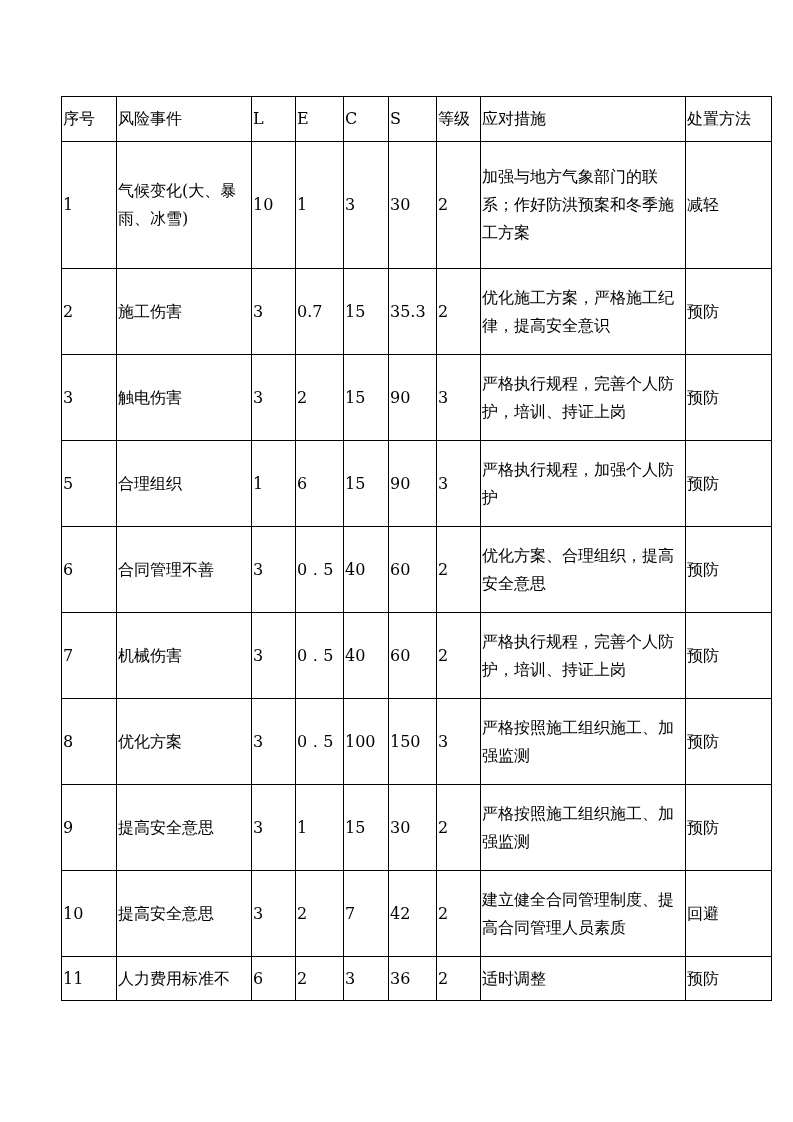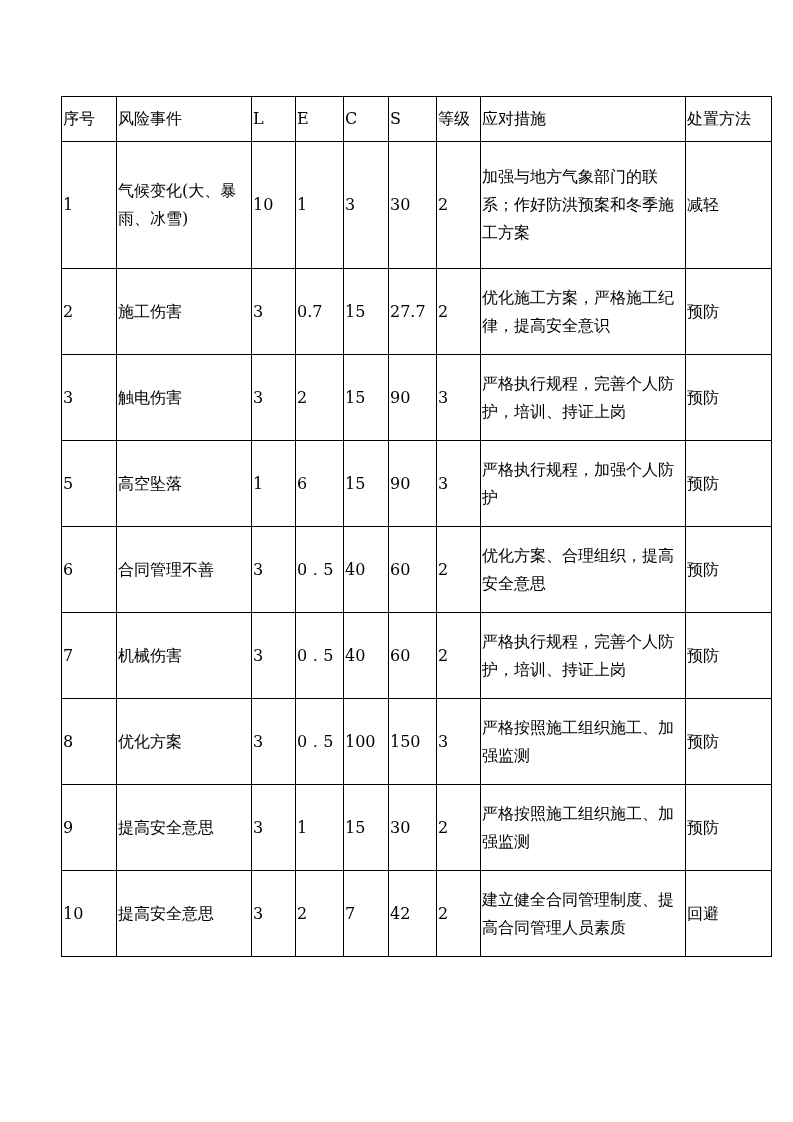--- a/index.html
+++ b/index.html
@@ -58,39 +58,39 @@
     <td>2</td>
     <td class="measures">加强与地方气象部门的联系；作好防洪预案和冬季施工方案</td>
     <td>减轻</td>
   </tr>
       <tr class="h-r">
     <td>2</td>
     <td>施工伤害</td>
     <td>3</td>
     <td class="nw">0.7</td>
     <td>15</td>
-    <td class="nw">27.7</td>
+    <td class="nw">35.3</td>
     <td>2</td>
     <td class="measures">优化施工方案，严格施工纪律，提高安全意识</td>
     <td>预防</td>
   </tr>
       <tr class="h-r">
     <td>3</td>
     <td>触电伤害</td>
     <td>3</td>
     <td class="nw">2</td>
     <td>15</td>
     <td class="nw">90</td>
     <td>3</td>
     <td class="measures">严格执行规程，完善个人防护，培训、持证上岗</td>
     <td>预防</td>
   </tr>
       <tr class="h-r">
     <td>5</td>
-    <td>高空坠落</td>
+    <td>合理组织</td>
     <td>1</td>
     <td class="nw">6</td>
     <td>15</td>
     <td class="nw">90</td>
     <td>3</td>
     <td class="measures">严格执行规程，加强个人防护</td>
     <td>预防</td>
   </tr>
       <tr class="h-r">
     <td>6</td>
@@ -140,14 +140,25 @@
     <td>10</td>
     <td>提高安全意思</td>
     <td>3</td>
     <td class="nw">2</td>
     <td>7</td>
     <td class="nw">42</td>
     <td>2</td>
     <td class="measures">建立健全合同管理制度、提高合同管理人员素质</td>
     <td>回避</td>
   </tr>
+      <tr class="h-last">
+    <td>11</td>
+    <td>人力费用标准不</td>
+    <td>6</td>
+    <td class="nw">2</td>
+    <td>3</td>
+    <td class="nw">36</td>
+    <td>2</td>
+    <td class="measures">适时调整</td>
+    <td>预防</td>
+  </tr>
     </tbody>
 </table>
 
 </body></html>

